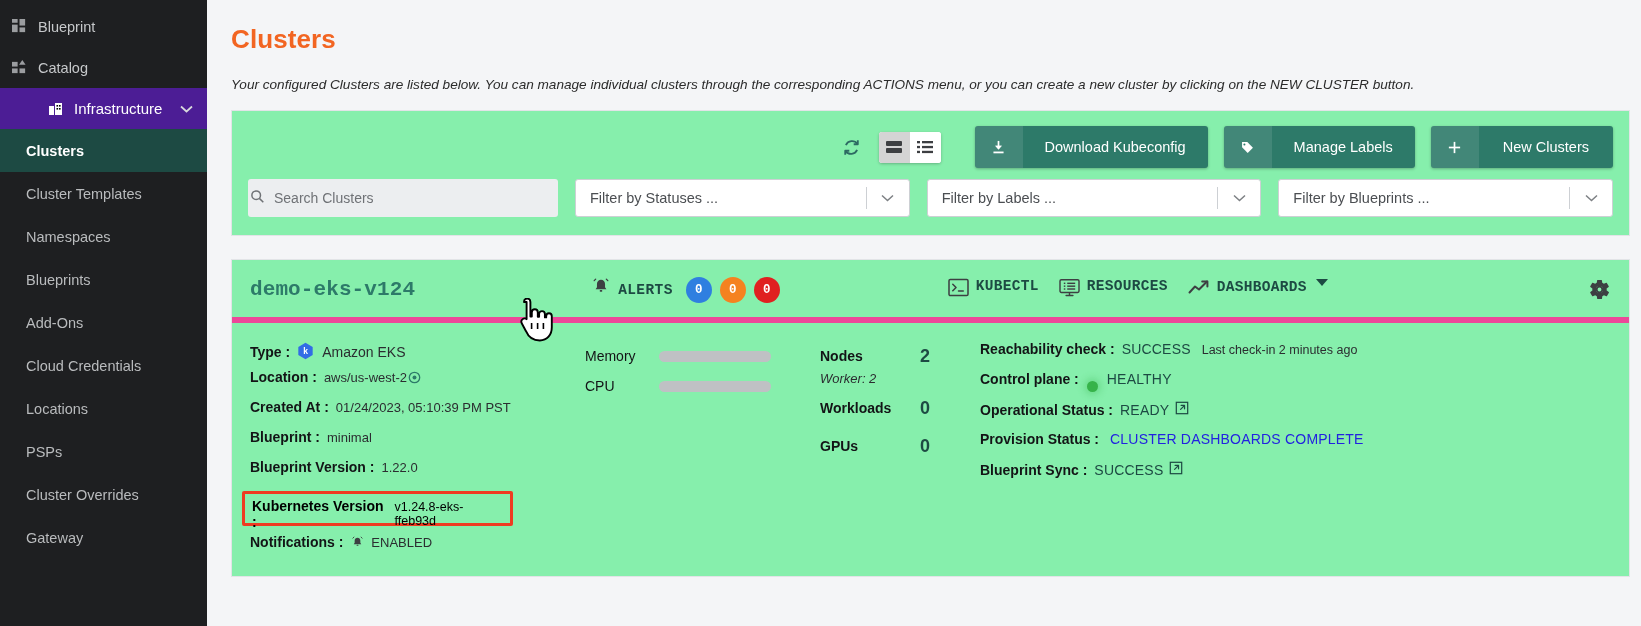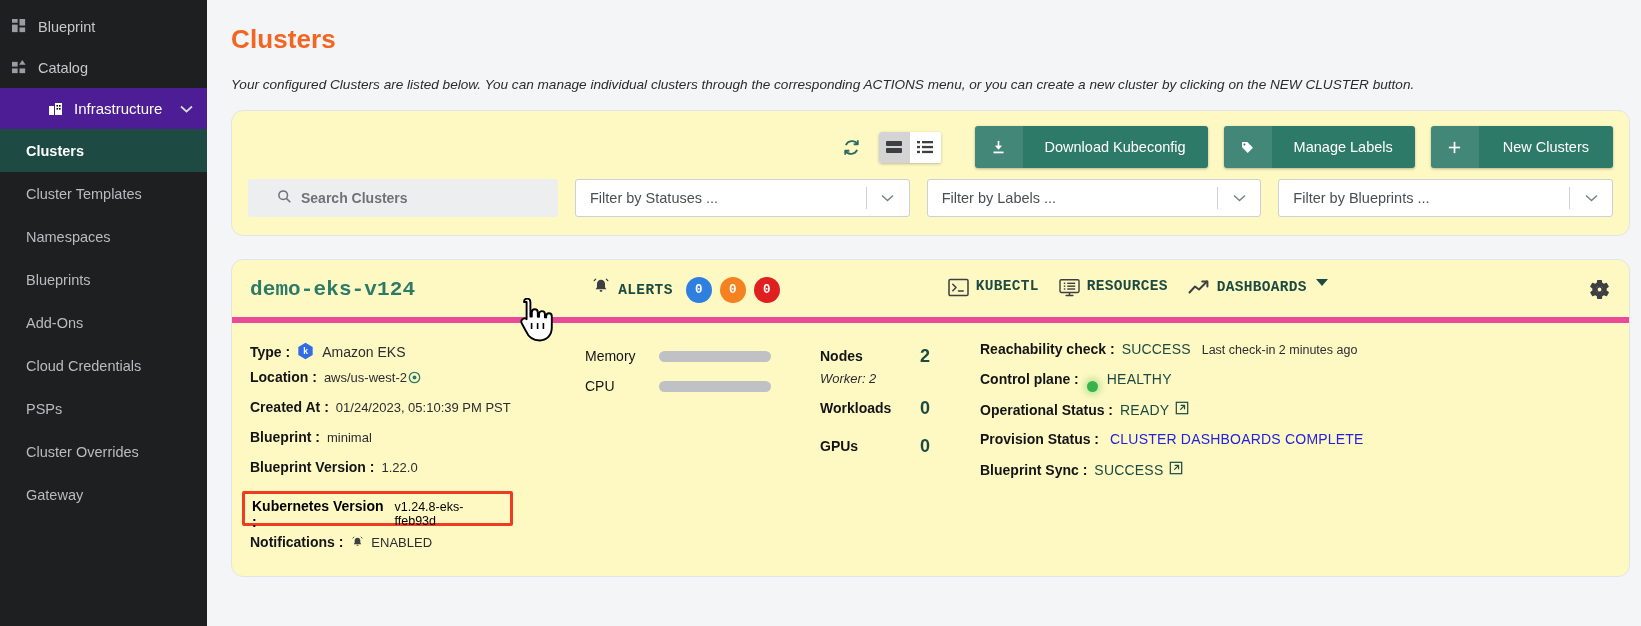--- a/index.html
+++ b/index.html
@@ -56,23 +56,23 @@
     color: #f26522; font-size: 26px;
     padding-top: 24px; padding-bottom: 4px;
     letter-spacing: 0.1px;
   }
   .page-desc {
     font-style: italic; font-size: 13.6px;
     color: #2b2b2b; padding-top: 18px; padding-bottom: 18px;
   }
 
   .card {
-    background: #fef9c3;
+    background: #86efac;
     border: 1px solid #e2e4e7;
-    border-radius: 12px;
+    border-radius: 0;
   }
 
   
   .toolbar-card { padding: 14px 16px 18px 16px; }
   .toolbar-row {
     display: flex; align-items: center; justify-content: flex-end;
     gap: 0; height: 44px;
   }
   .refresh-btn {
     width: 34px; height: 34px; display:flex; align-items:center; justify-content:center;
@@ -105,21 +105,21 @@
   }
   .gbtn .gb-lbl {
     padding: 0 22px; font-size: 14.5px; white-space: nowrap;
   }
   .gbtn.wide .gb-lbl { padding: 0 24px; }
 
   .filters-row { display: flex; align-items: center; margin-top: 10px; }
   .search-box {
     width: 310px; height: 38px; background: #eceef0;
     border-radius: 3px; display: flex; align-items: center;
-    padding-left: 29px; margin-right: 17px; cursor: text; font-weight: bold;
+    padding-left: 2px; margin-right: 17px; cursor: text;
   }
   .search-box .ph { color: #6f7276; font-size: 14px; margin-left: 9px; }
   .select-box {
     height: 38px; background: #fff;
     border: 1px solid #cdd0d4; border-radius: 3px;
     display: flex; align-items: center; flex: 1;
     margin-right: 17px; cursor: pointer;
   }
   .select-box:last-child { margin-right: 0; }
   .select-box .ph { color: #4b4e52; font-size: 14.5px; padding-left: 14px; }
@@ -275,20 +275,23 @@
     <div class="nav-sub">
       <span>Blueprints</span>
     </div>
     <div class="nav-sub">
       <span>Add-Ons</span>
     </div>
     <div class="nav-sub">
       <span>Cloud Credentials</span>
     </div>
     <div class="nav-sub">
+      <span>Locations</span>
+    </div>
+    <div class="nav-sub">
       <span>PSPs</span>
     </div>
     <div class="nav-sub">
       <span>Cluster Overrides</span>
     </div>
     <div class="nav-sub">
       <span>Gateway</span>
     </div>
   </nav>
 

